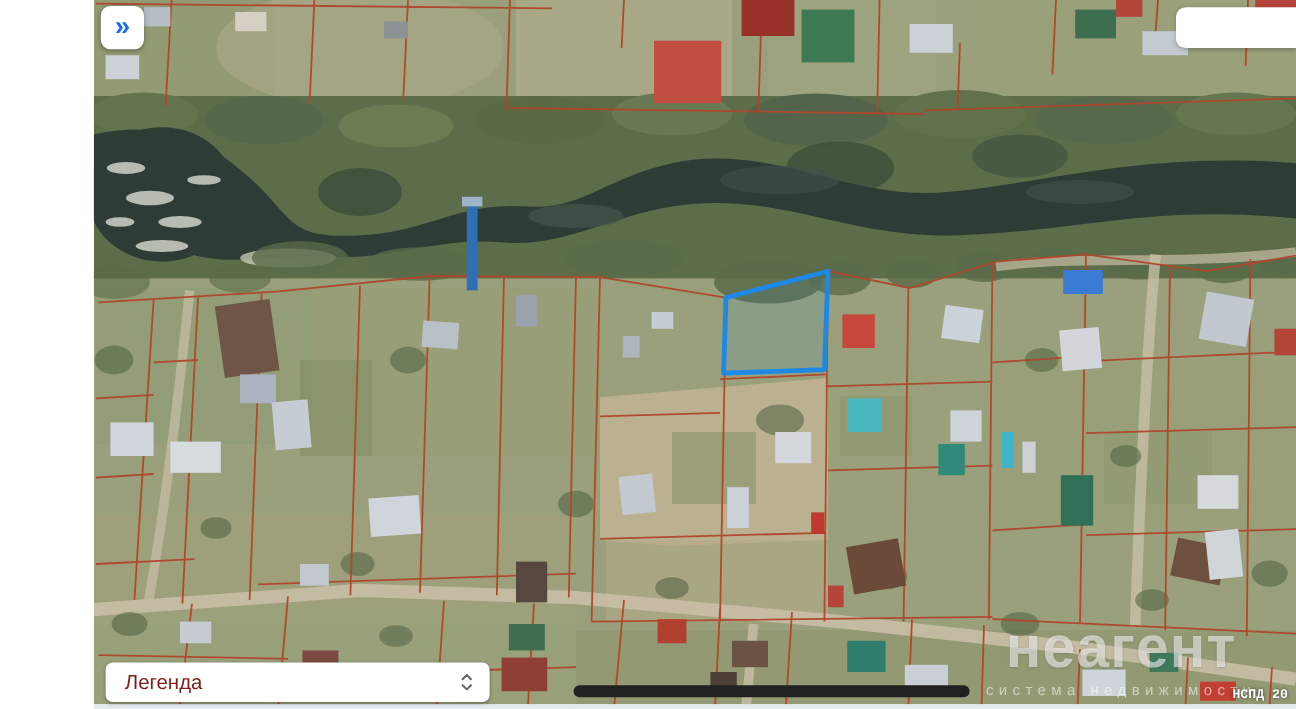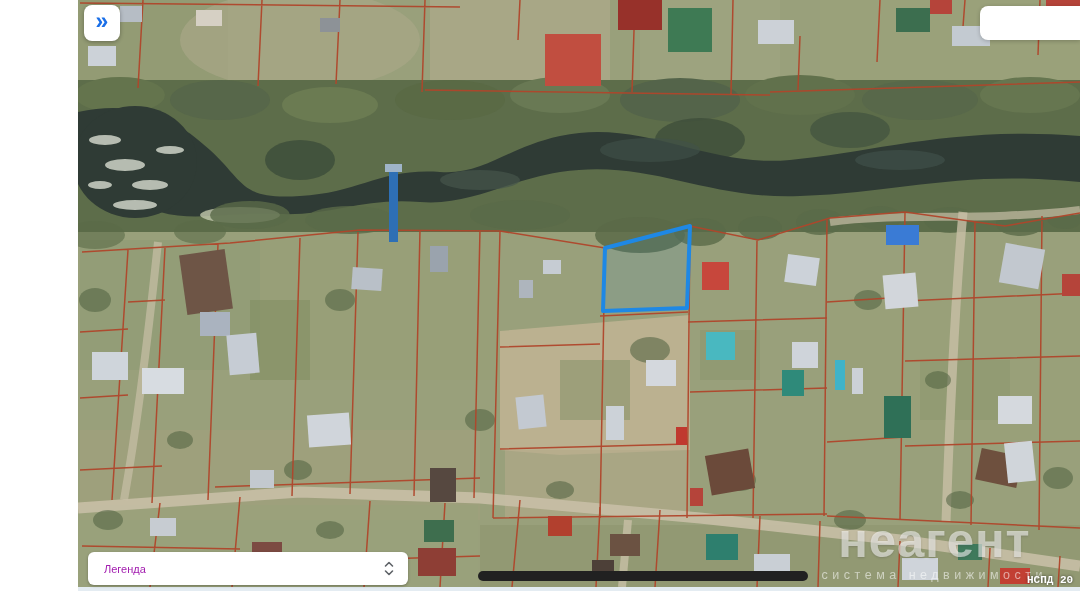--- a/index.html
+++ b/index.html
@@ -11,21 +11,21 @@
   .bottom-edge{position:absolute;left:78px;top:587px;width:1002px;height:4px;background:#e4ecf2;z-index:4;}
   .expand-btn{position:absolute;left:84px;top:5px;width:36px;height:36px;background:#fff;border:none;
        border-radius:8px;box-shadow:0 1px 4px rgba(0,0,0,.32);z-index:6;display:flex;align-items:center;
        justify-content:center;cursor:pointer;padding:0;}
   .expand-btn .glyph{color:#1a6fe8;font-size:23px;font-weight:bold;line-height:1;margin-top:-4px;}
   .collapsed-panel{position:absolute;right:0;top:6px;width:100px;height:34px;background:#fff;
        border-radius:8px 0 0 8px;box-shadow:0 1px 4px rgba(0,0,0,.22);z-index:6;cursor:pointer;}
   .legend{position:absolute;left:88px;top:552px;width:320px;height:33px;background:#fff;border-radius:6px;
        box-shadow:0 1px 3px rgba(0,0,0,.28);display:flex;align-items:center;justify-content:space-between;
        padding:0 13px 0 16px;box-sizing:border-box;z-index:6;cursor:pointer;}
-  .legend-label{font-size:11px;color:#a21caf;}
+  .legend-label{font-size:17px;color:#7f1d1d;}
   .scroll-thumb{position:absolute;left:478px;top:571px;width:330px;height:10px;border-radius:5px;
        background:#212121;z-index:6;cursor:pointer;}
   .watermark{position:absolute;right:33px;top:516px;text-align:center;z-index:5;pointer-events:none;}
   .wm-brand{font-size:49px;font-weight:bold;color:rgba(255,255,255,.55);letter-spacing:1px;line-height:1;
        text-shadow:0 1px 2px rgba(70,70,70,.25);}
   .wm-tagline{font-size:12.5px;color:rgba(255,255,255,.55);letter-spacing:4.5px;margin-top:3px;}
   .attribution{position:absolute;left:1027px;top:574px;font-size:11px;font-weight:bold;color:#fff;
        text-shadow:0 0 3px rgba(0,0,0,.65);z-index:6;white-space:nowrap;font-family:Liberation Mono, monospace;}
 </style>
 </head>

